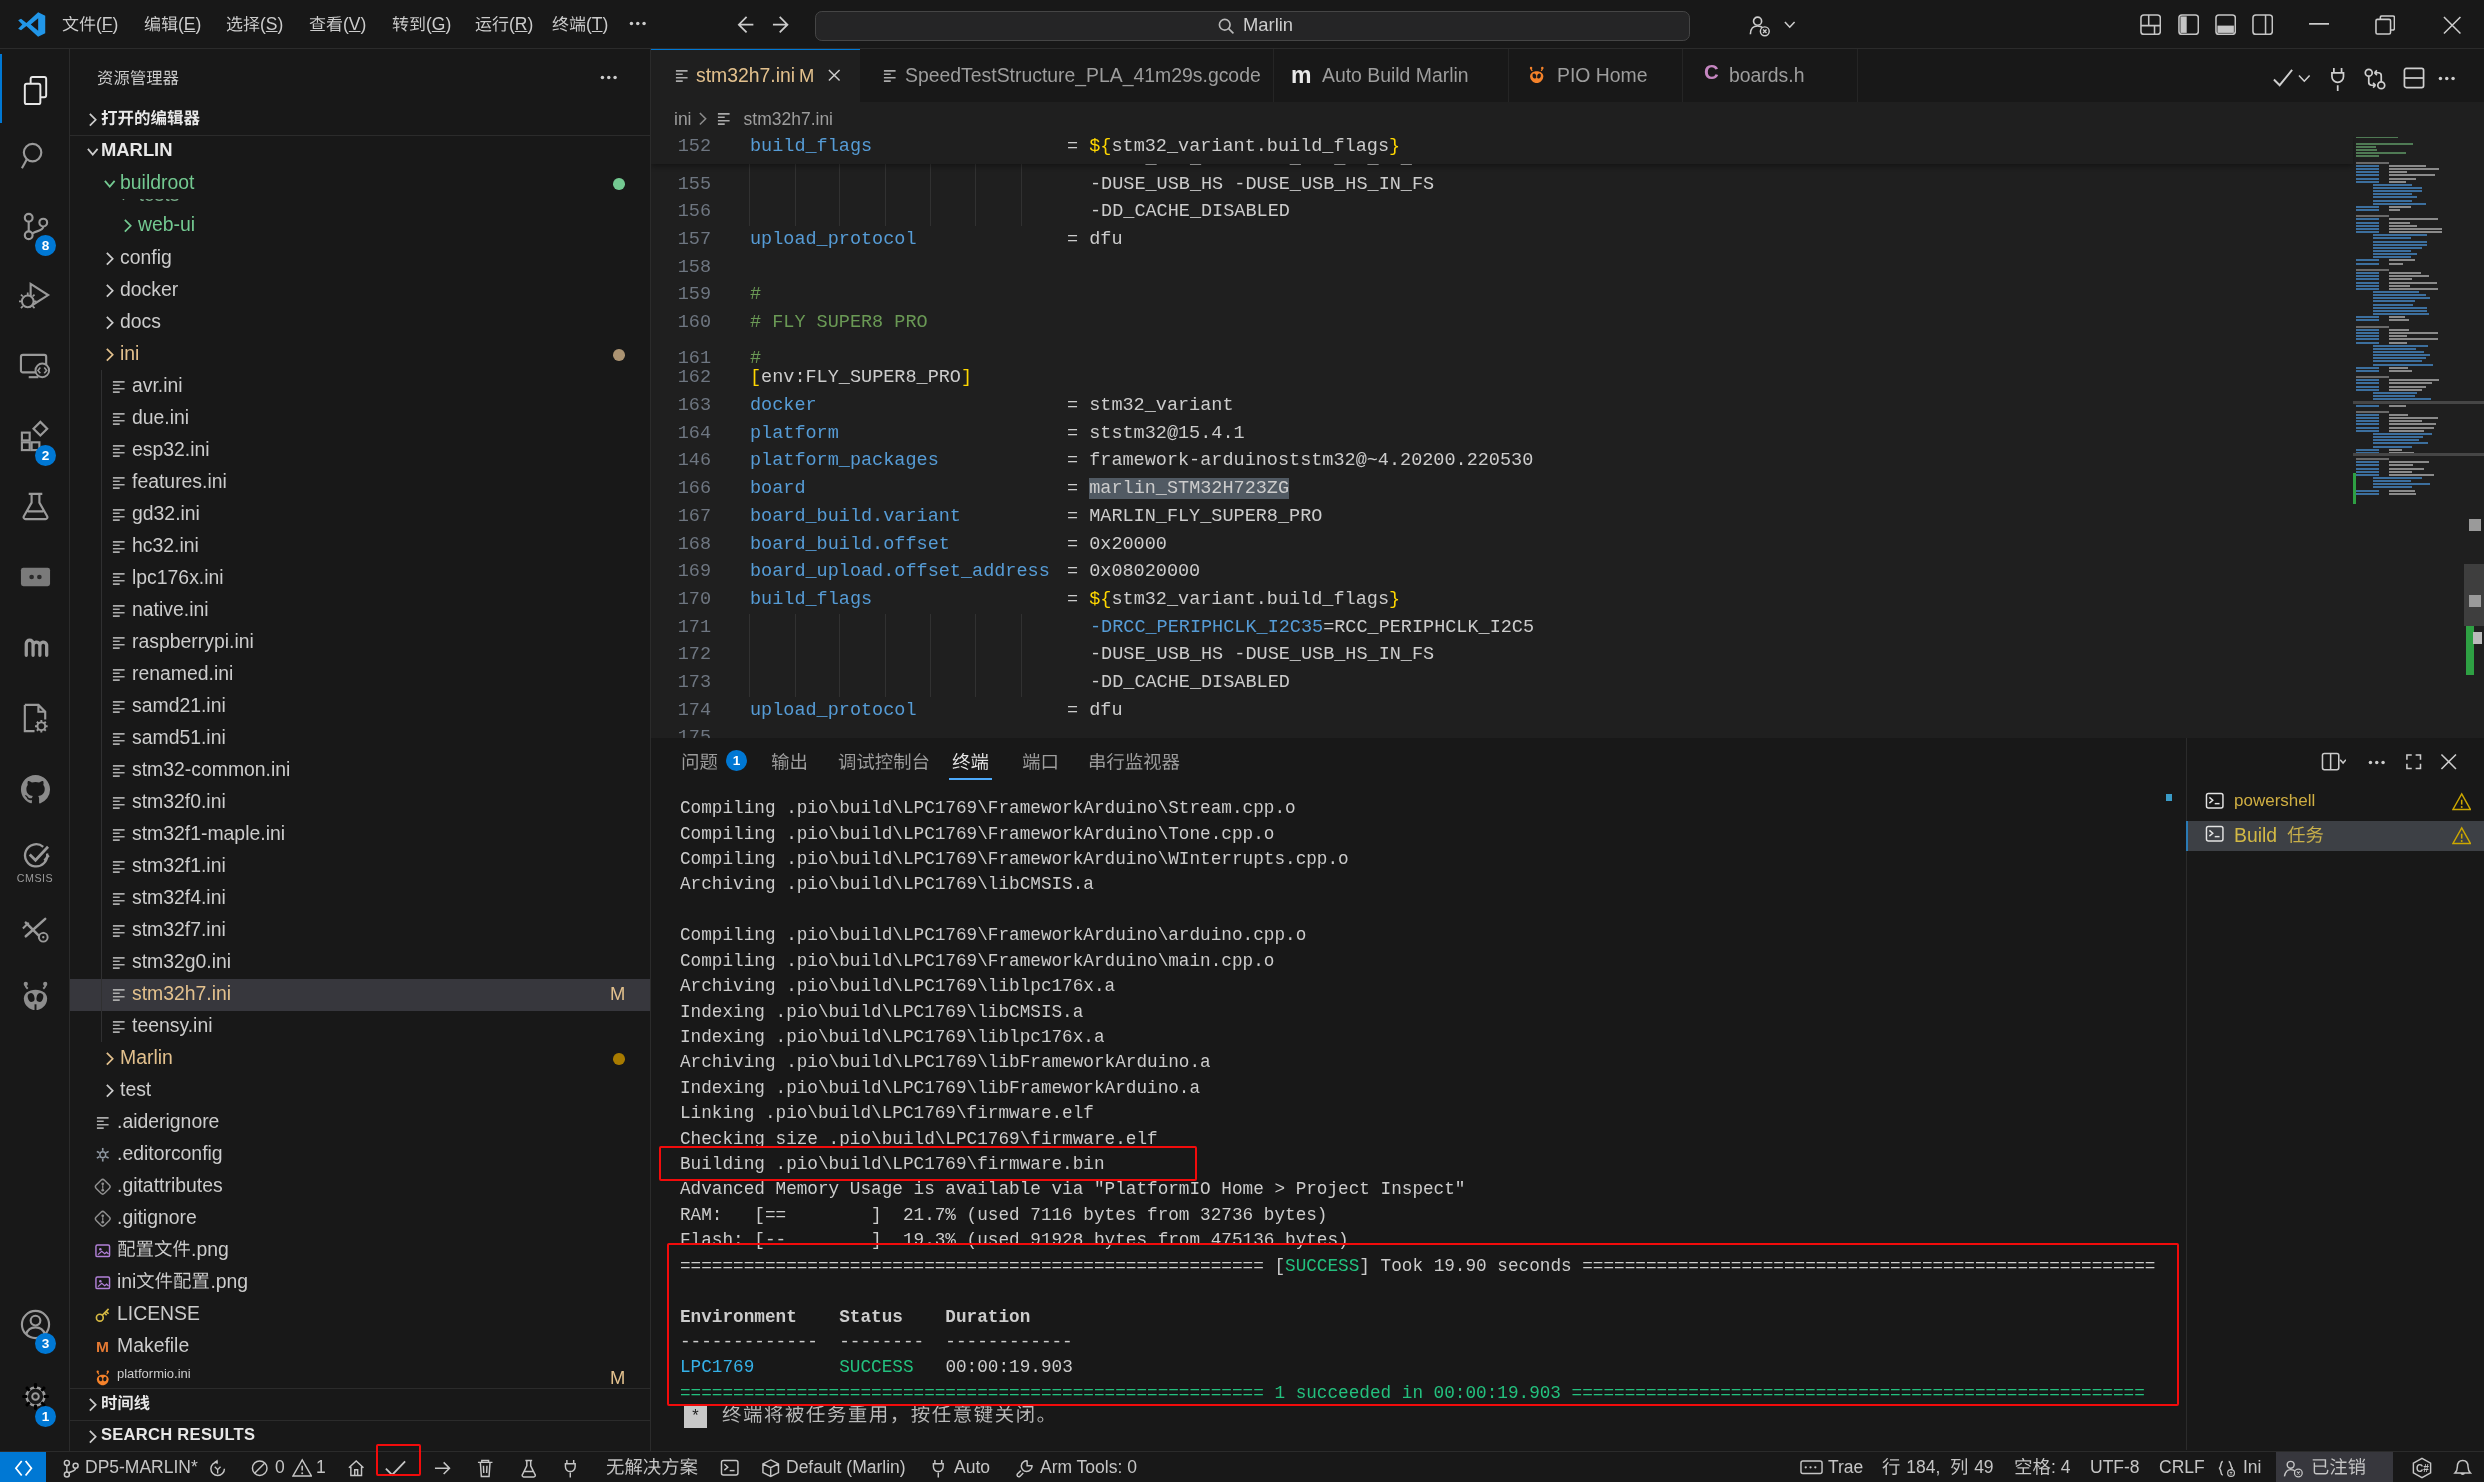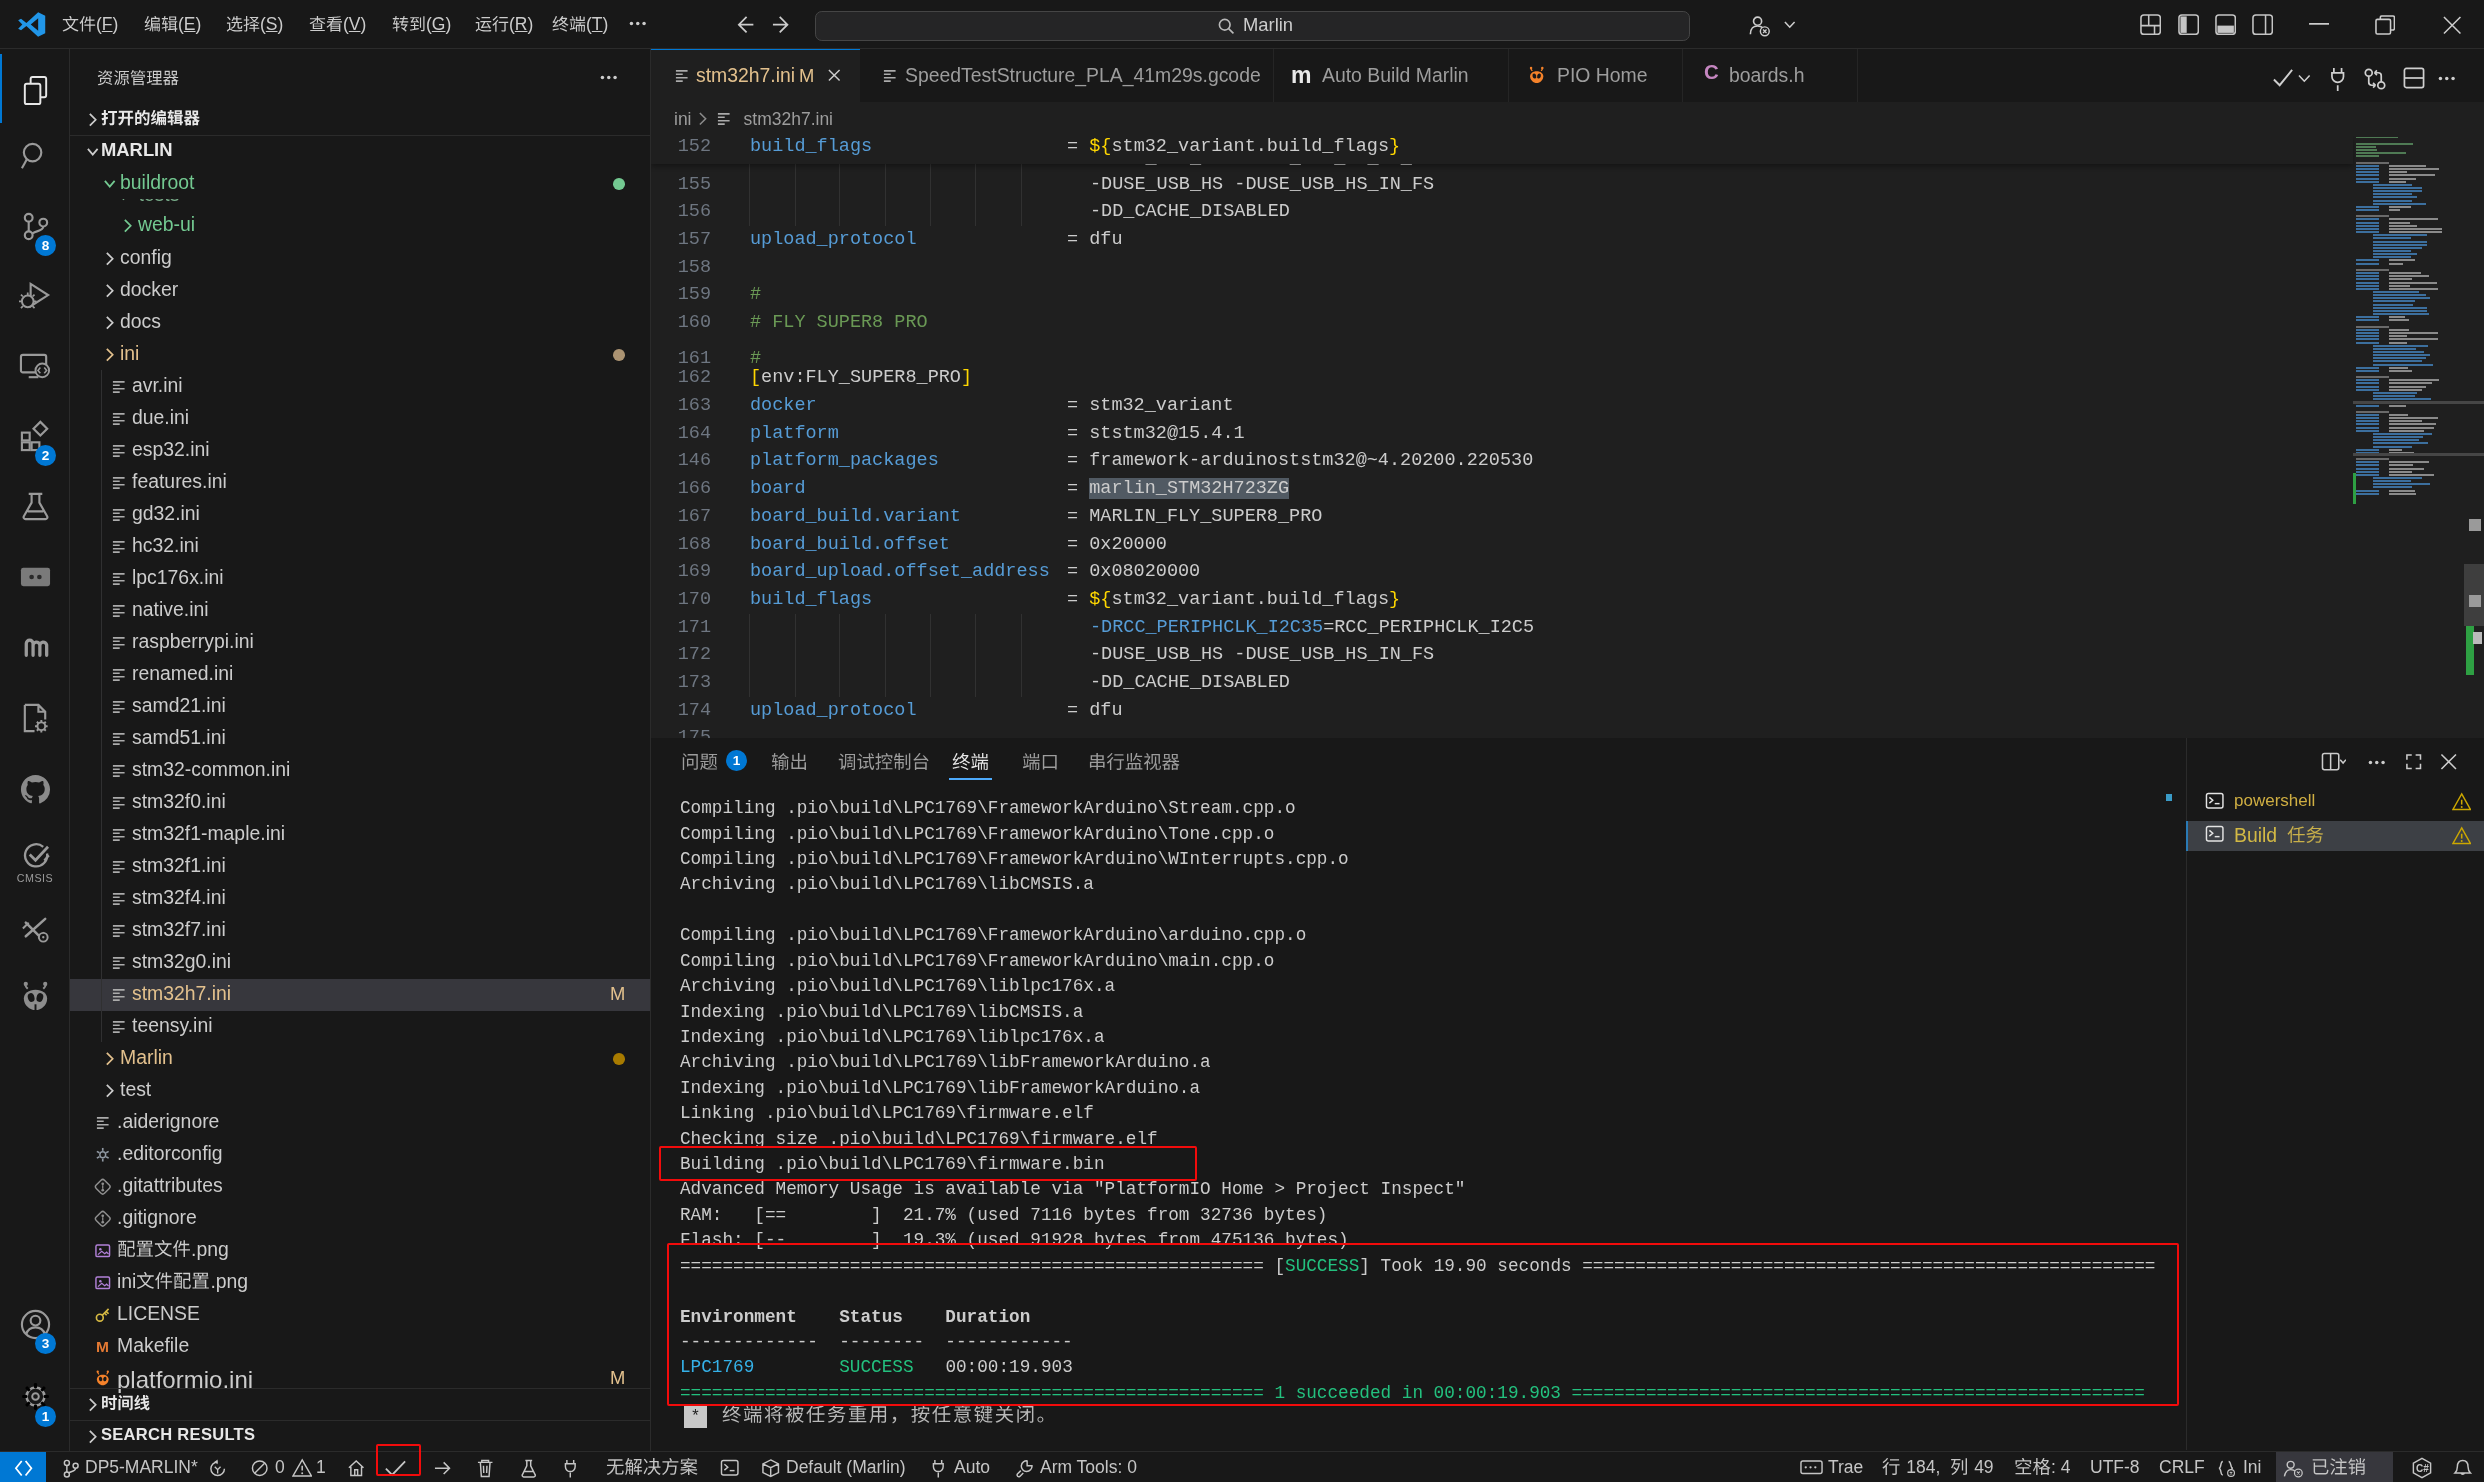--- a/index.html
+++ b/index.html
@@ -512,21 +512,21 @@
       <svg class="abs" style="left:24px;top:1321px;" width="17.5" height="17.5" viewBox="0 0 18 18">
         <g fill="#f5822a">
           <path d="M9 5 C5.5 5 3 7 3 9.5 C3 13 6 15.7 9 15.7 C12 15.7 15 13 15 9.5 C15 7 12.5 5 9 5 Z"></path>
           <path d="M5 4.5 C4 3.5 3.6 2.5 3.8 1.5 M13 4.5 C14 3.5 14.4 2.5 14.2 1.5" stroke="#f5822a" stroke-width="1.2" fill="none"></path>
           <circle cx="3.8" cy="1.8" r="1.2"></circle>
           <circle cx="14.2" cy="1.8" r="1.2"></circle>
         </g>
         <ellipse cx="6.8" cy="9.3" rx="1.7" ry="2.4" fill="#181818" transform="rotate(-15 6.8 9.3)"></ellipse>
         <ellipse cx="11.2" cy="9.3" rx="1.7" ry="2.4" fill="#181818" transform="rotate(15 11.2 9.3)"></ellipse>
       </svg>
-      <div class="abs" style="left:47px;top:1317px;font-size:24px;color:#cccccc;">platformio.ini</div>
+      <div class="abs" style="left:47px;top:1317px;font-size:13px;color:#cccccc;">platformio.ini</div>
       <div class="gitM" style="left:540px;top:1318px;">M</div>
       <div class="abs" style="left:31px;top:321px;width:1px;height:672px;background:#303031;"></div>
       <div class="abs" style="left:0;top:1339px;width:581px;height:1px;background:#2b2b2b;"></div>
       <svg class="abs" style="left:13.6px;top:1347px;" width="17.5" height="17.5" viewBox="0 0 18 18">
         <path d="M6 3 L12 9 L6 15" stroke="#cccccc" stroke-width="1.8" fill="none"></path>
       </svg>
       <div class="abs zhrow" style="left:31px;top:1345px;">
         <svg class="zh" style="" width="49" height="17.5" viewBox="0 0 51 18" fill="#e8e8e8">
           <path transform="translate(0.0,14.3) scale(0.0170,-0.0170)" d="M122 771H411V96H122V203H299V664H122ZM129 490H330V385H129ZM66 771H178V15H66ZM448 665H971V546H448ZM747 843H869V70Q869 16 856 -12Q842 -39 808 -53Q775 -67 722 -71Q668 -75 593 -74Q589 -49 577 -14Q565 22 551 47Q587 46 620 45Q654 44 680 44Q706 44 717 44Q734 44 740 50Q747 56 747 71ZM459 428 558 480Q582 446 611 406Q640 365 666 326Q691 288 708 260L601 198Q587 227 562 267Q538 307 510 350Q483 392 459 428Z"></path>
           <path transform="translate(17.0,14.3) scale(0.0170,-0.0170)" d="M71 609H195V-88H71ZM85 785 180 843Q203 821 228 794Q252 768 272 742Q293 715 304 692L203 627Q193 649 174 676Q154 704 132 732Q109 761 85 785ZM339 800H881V688H339ZM814 800H938V40Q938 -2 929 -26Q920 -49 895 -63Q870 -76 834 -80Q798 -83 751 -83Q747 -60 738 -28Q728 3 717 24Q741 23 765 23Q789 23 797 23Q807 23 810 27Q814 31 814 41ZM404 282V186H597V282ZM404 473V378H597V473ZM297 569H709V90H297Z"></path>

